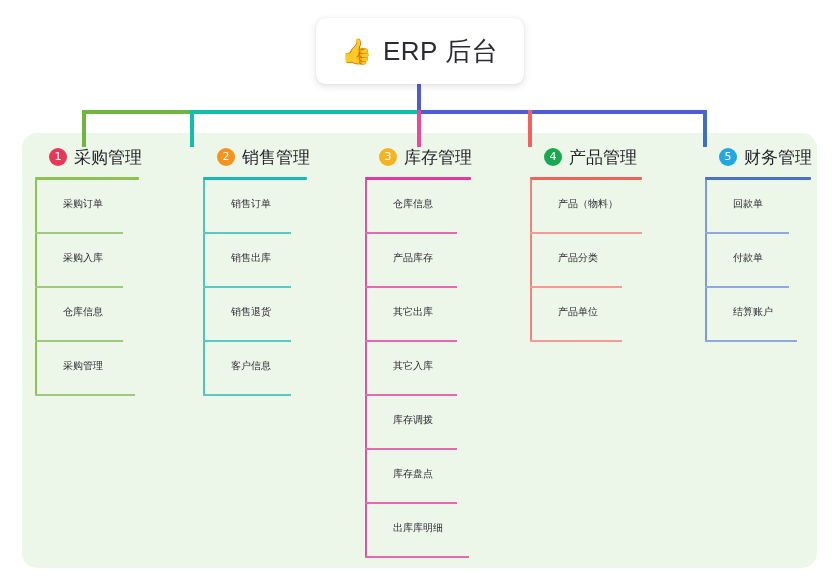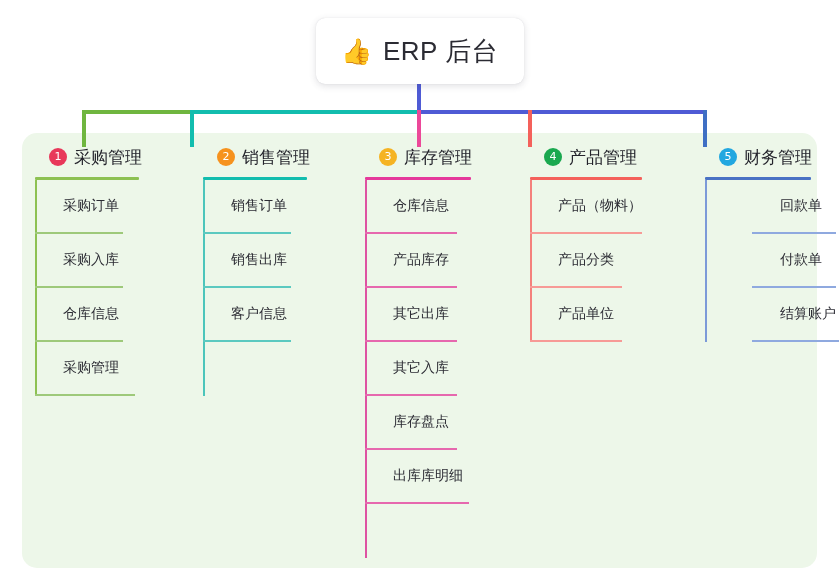--- a/index.html
+++ b/index.html
@@ -88,21 +88,21 @@
     left: 0; top: 0;
     width: 2px;
   }
   .item {
     position: relative;
     height: 54px;
   }
   .item-label {
     position: absolute;
     left: 28px; top: 17px;
-    font-size: 14px;
+    font-size: 10px;
     color: #2c2c34;
     white-space: nowrap;
   }
   .item-rule {
     position: absolute;
     left: 0; bottom: 0;
     height: 2px;
   }
 </style>
 </head>
@@ -165,20 +165,24 @@
       <div class="spine" style="height:216px; background:#4cc5bb;"></div>
       <div class="item">
         <span class="item-label">销售订单</span>
         <span class="item-rule" style="width:88px; background:#5bc9c0;"></span>
       </div>
       <div class="item">
         <span class="item-label">销售出库</span>
         <span class="item-rule" style="width:88px; background:#5bc9c0;"></span>
       </div>
       <div class="item">
+        <span class="item-label">销售退货</span>
+        <span class="item-rule" style="width:88px; background:#5bc9c0;"></span>
+      </div>
+      <div class="item">
         <span class="item-label">客户信息</span>
         <span class="item-rule" style="width:88px; background:#5bc9c0;"></span>
       </div>
     </div>
   </div>
 
   <div class="col" style="left:365px;">
     <div class="col-head">
       <span class="badge" style="background:#f5b323;">3</span>
       <span class="col-title">库存管理</span>
@@ -196,20 +200,24 @@
       </div>
       <div class="item">
         <span class="item-label">其它出库</span>
         <span class="item-rule" style="width:92px; background:#e668ae;"></span>
       </div>
       <div class="item">
         <span class="item-label">其它入库</span>
         <span class="item-rule" style="width:92px; background:#e668ae;"></span>
       </div>
       <div class="item">
+        <span class="item-label">库存调拨</span>
+        <span class="item-rule" style="width:92px; background:#e668ae;"></span>
+      </div>
+      <div class="item">
         <span class="item-label">库存盘点</span>
         <span class="item-rule" style="width:92px; background:#e668ae;"></span>
       </div>
       <div class="item">
         <span class="item-label">出库库明细</span>
         <span class="item-rule" style="width:104px; background:#e668ae;"></span>
       </div>
     </div>
   </div>
 
@@ -235,21 +243,21 @@
       </div>
     </div>
   </div>
 
   <div class="col" style="left:705px;">
     <div class="col-head">
       <span class="badge" style="background:#22a7e0;">5</span>
       <span class="col-title">财务管理</span>
     </div>
     <div class="head-rule" style="width:106px; background:#4a72c4;"></div>
-    <div class="items" style="height:201px;padding-left:47px;">
+    <div class="items" style="height:201px;">
       <div class="spine" style="height:162px; background:#7c9ad8;"></div>
       <div class="item">
         <span class="item-label">回款单</span>
         <span class="item-rule" style="width:84px; background:#8fa9df;"></span>
       </div>
       <div class="item">
         <span class="item-label">付款单</span>
         <span class="item-rule" style="width:84px; background:#8fa9df;"></span>
       </div>
       <div class="item">

